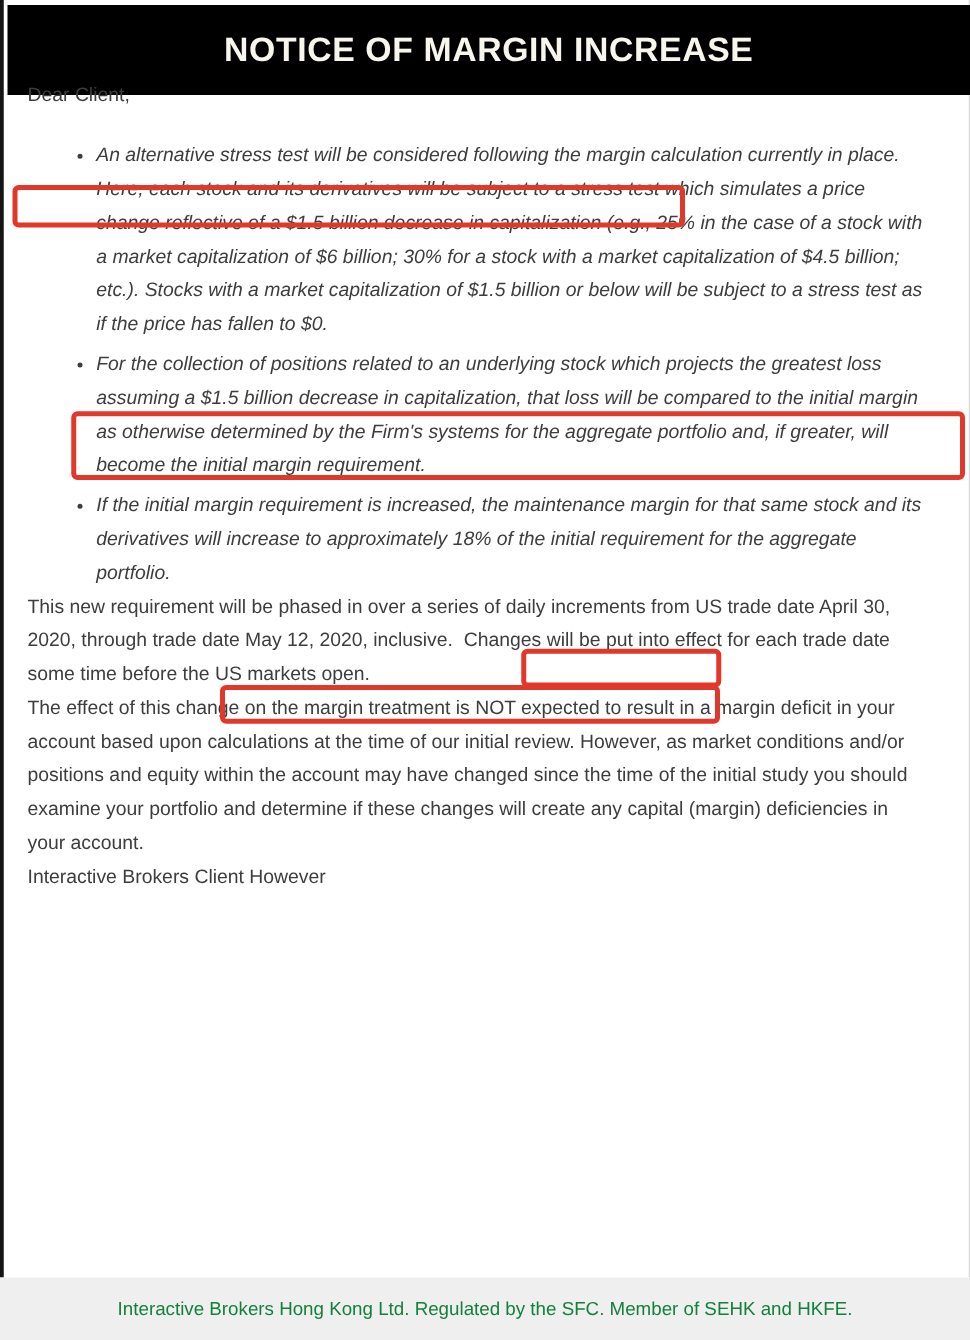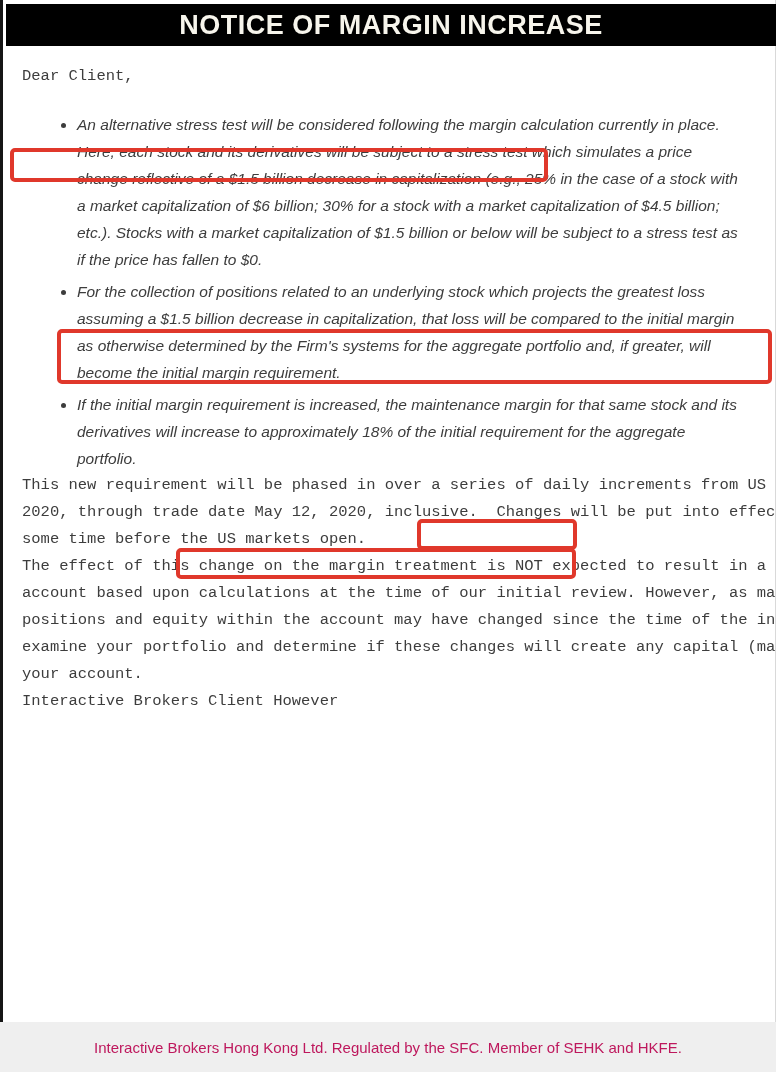--- a/index.html
+++ b/index.html
@@ -15,34 +15,34 @@
     width: 3px; height: 1022px;
     background: #151515;
   }
   .right-edge {
     position: absolute; right: 0; top: 0;
     width: 1px; height: 1022px;
     background: #d9d9d9;
   }
   .header {
     position: absolute; top: 4px; left: 6px; right: 0;
-    height: 42px; background: #000000;
+    height: 72px; background: #000000;
     display: flex; align-items: center; justify-content: center;
   }
   .header h1 {
     margin: 0;
     font-size: 27px; font-weight: bold;
     letter-spacing: 0.5px;
     color: #f7f5ec;
   }
   .content {
     position: absolute; top: 63px; left: 22px; width: 750px;
     font-size: 15.5px; line-height: 27px; color: #3d3d3d;
   }
-  .content p { margin: 0; white-space: pre; font-family: Liberation Mono, monospace; }
+  .content p { margin: 0; white-space: pre; }
   .salutation { margin-top: 9px; }
   .para1 { margin-top: 27px; }
   .bullets {
     margin: 21px 0 0 0;
     padding: 0 0 0 55px;
     list-style: disc outside;
   }
   .bullets li { white-space: pre; font-style: italic; }
   .bullets li + li { margin-top: 5px; }
   .para2 { margin-top: 16px; }
@@ -59,21 +59,21 @@
   }
   .hl1 { left: 10px;  top: 148px; width: 538px; height: 34px; }
   .hl2 { left: 57px;  top: 329px; width: 715px; height: 55px; }
   .hl3 { left: 417px; top: 519px; width: 160px; height: 31px; }
   .hl4 { left: 176px; top: 548px; width: 400px; height: 31px; }
   .footer {
     position: absolute; left: 0; top: 1022px;
     width: 776px; height: 50px;
     background: #efefef;
     display: flex; align-items: center; justify-content: center;
-    font-size: 15px; color: #be185d;
+    font-size: 15px; color: #15803d;
   }
 </style>
 </head>
 <body>
 
 <div class="page">
 
   <div class="left-edge"></div>
   <div class="right-edge"></div>
 

